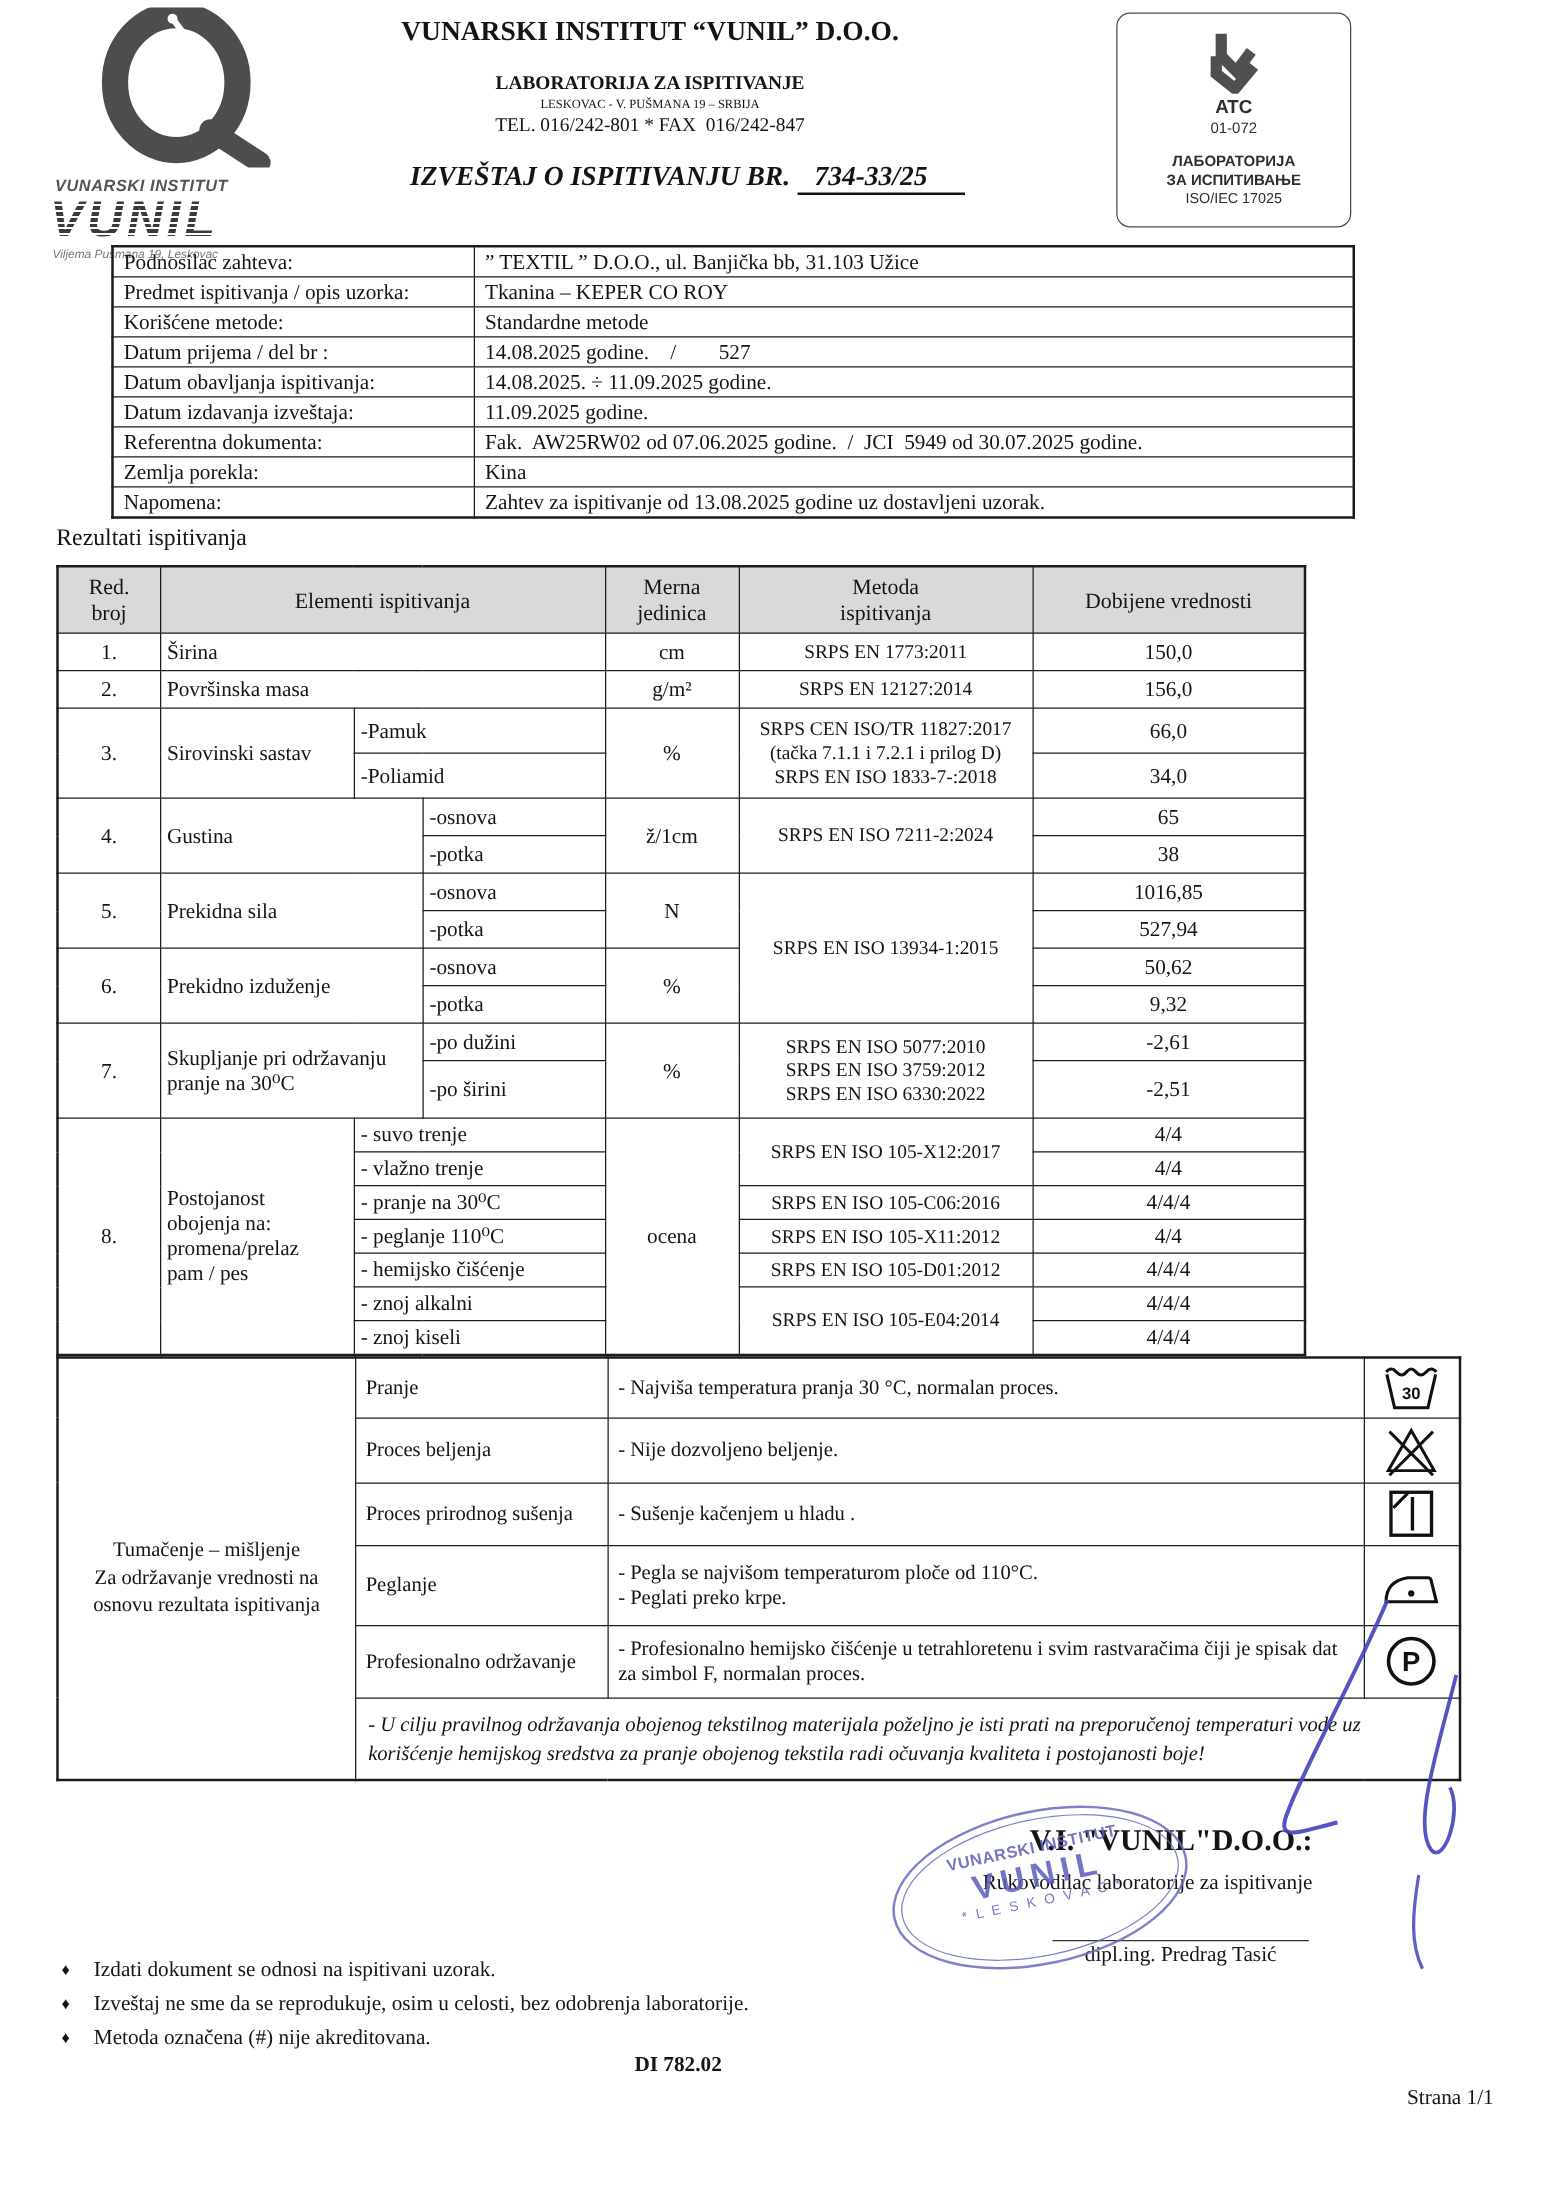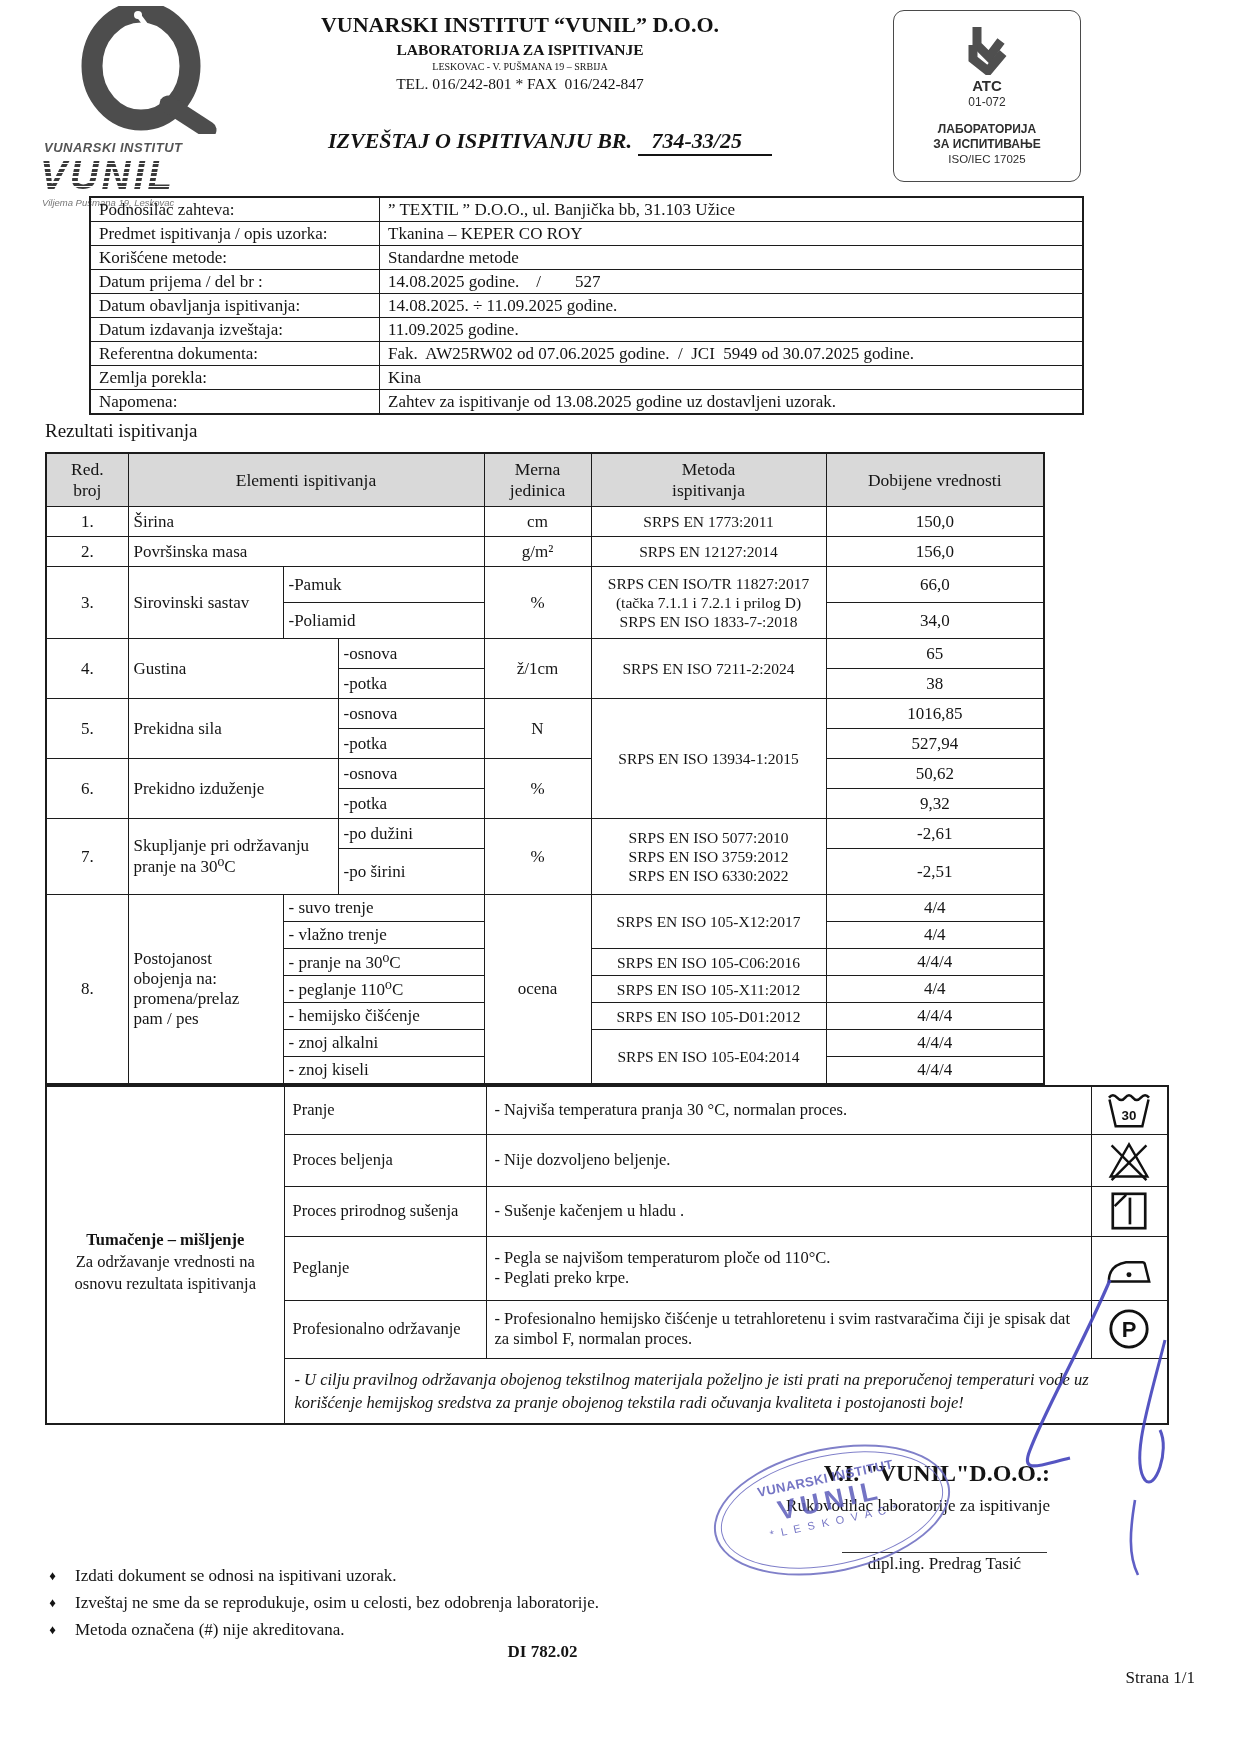--- a/index.html
+++ b/index.html
@@ -15,21 +15,21 @@
   .vunil-word{font-family:"Liberation Sans","DejaVu Sans",sans-serif;font-weight:bold;font-style:italic;
               font-size:40px;color:#3f3f3f;letter-spacing:3px;line-height:40px;text-align:left;margin-left:4px;}
   @supports (-webkit-background-clip: text){
     .vunil-word{background:repeating-linear-gradient(180deg,#3a3a3a 0 3px,#ffffff 3px 4.6px);
                 -webkit-background-clip:text;color:transparent;}
   }
   .logo-sub2{font-family:"Liberation Sans","DejaVu Sans",sans-serif;font-style:italic;
              font-size:9.5px;color:#777;text-align:left;margin:2px 0 0 6px;}
   .hc{left:240px;top:12px;width:560px;text-align:center;}
   .hc .l1{font-size:22px;font-weight:bold;}
-  .hc .l2{font-size:15.5px;font-weight:bold;margin-top:3px;}
+  .hc .l2{font-size:15.5px;font-weight:bold;margin-top:20px;}
   .hc .l3{font-size:10px;margin-top:2px;}
   .hc .l4{font-size:15.5px;margin-top:3px;}
   .report-title{left:240px;top:128px;width:620px;text-align:center;
                 font-size:22px;font-weight:bold;font-style:italic;}
   .report-no{border-bottom:2.2px solid #141414;padding:0 30px 1px 14px;}
   .badge{left:893px;top:10px;width:186px;height:170px;border:1.6px solid #4a4a4a;border-radius:11px;
          text-align:center;font-family:"Liberation Sans","DejaVu Sans",sans-serif;color:#2e2e2e;}
   .badge .acr{font-weight:bold;font-size:15px;margin-top:2px;}
   .badge .num{font-size:12px;margin-top:1px;}
   .badge .lab{font-weight:bold;font-size:12px;line-height:15px;margin-top:13px;}
@@ -52,21 +52,21 @@
   .rt td.c{text-align:center;}
   .rt td.num{text-align:center;}
   .rt td.met{font-size:15.5px;text-align:center;line-height:19px;padding:1px 16px;}
   .rt tr.h29{height:30px;} .rt tr.h36{height:36px;} .rt tr.h27{height:27px;} .rt tr.h44{height:46px;}
 
   
   .it{left:45px;top:1085px;}
   .it table{width:1122px;border:2.6px solid #1c1c1c;}
   .it td{border:1.6px solid #1c1c1c;font-size:16.5px;padding:2px 8px;vertical-align:middle;}
   .it td.tum{text-align:center;line-height:22px;}
-  .it td.tum .b{font-weight:bold;margin-top:14px;}
+  .it td.tum .b{font-weight:normal;margin-top:14px;}
   .it td.icon{text-align:center;padding:2px;}
   .it td.note{font-style:italic;font-size:16.5px;line-height:23px;padding:4px 10px;}
   .it tr.r1{height:48px;} .it tr.r2{height:52px;} .it tr.r3{height:50px;}
   .it tr.r4{height:64px;} .it tr.r5{height:58px;} .it tr.rn{height:66px;}
 
   
   .sig-company{left:690px;top:1460px;width:360px;text-align:right;font-size:24px;font-weight:bold;}
   .sig-role{left:690px;top:1496px;width:360px;text-align:right;font-size:17px;}
   .sig-line{left:842px;top:1552px;width:205px;border-top:1.6px solid #333;}
   .sig-name{left:842px;top:1554px;width:205px;text-align:center;font-size:17px;}

